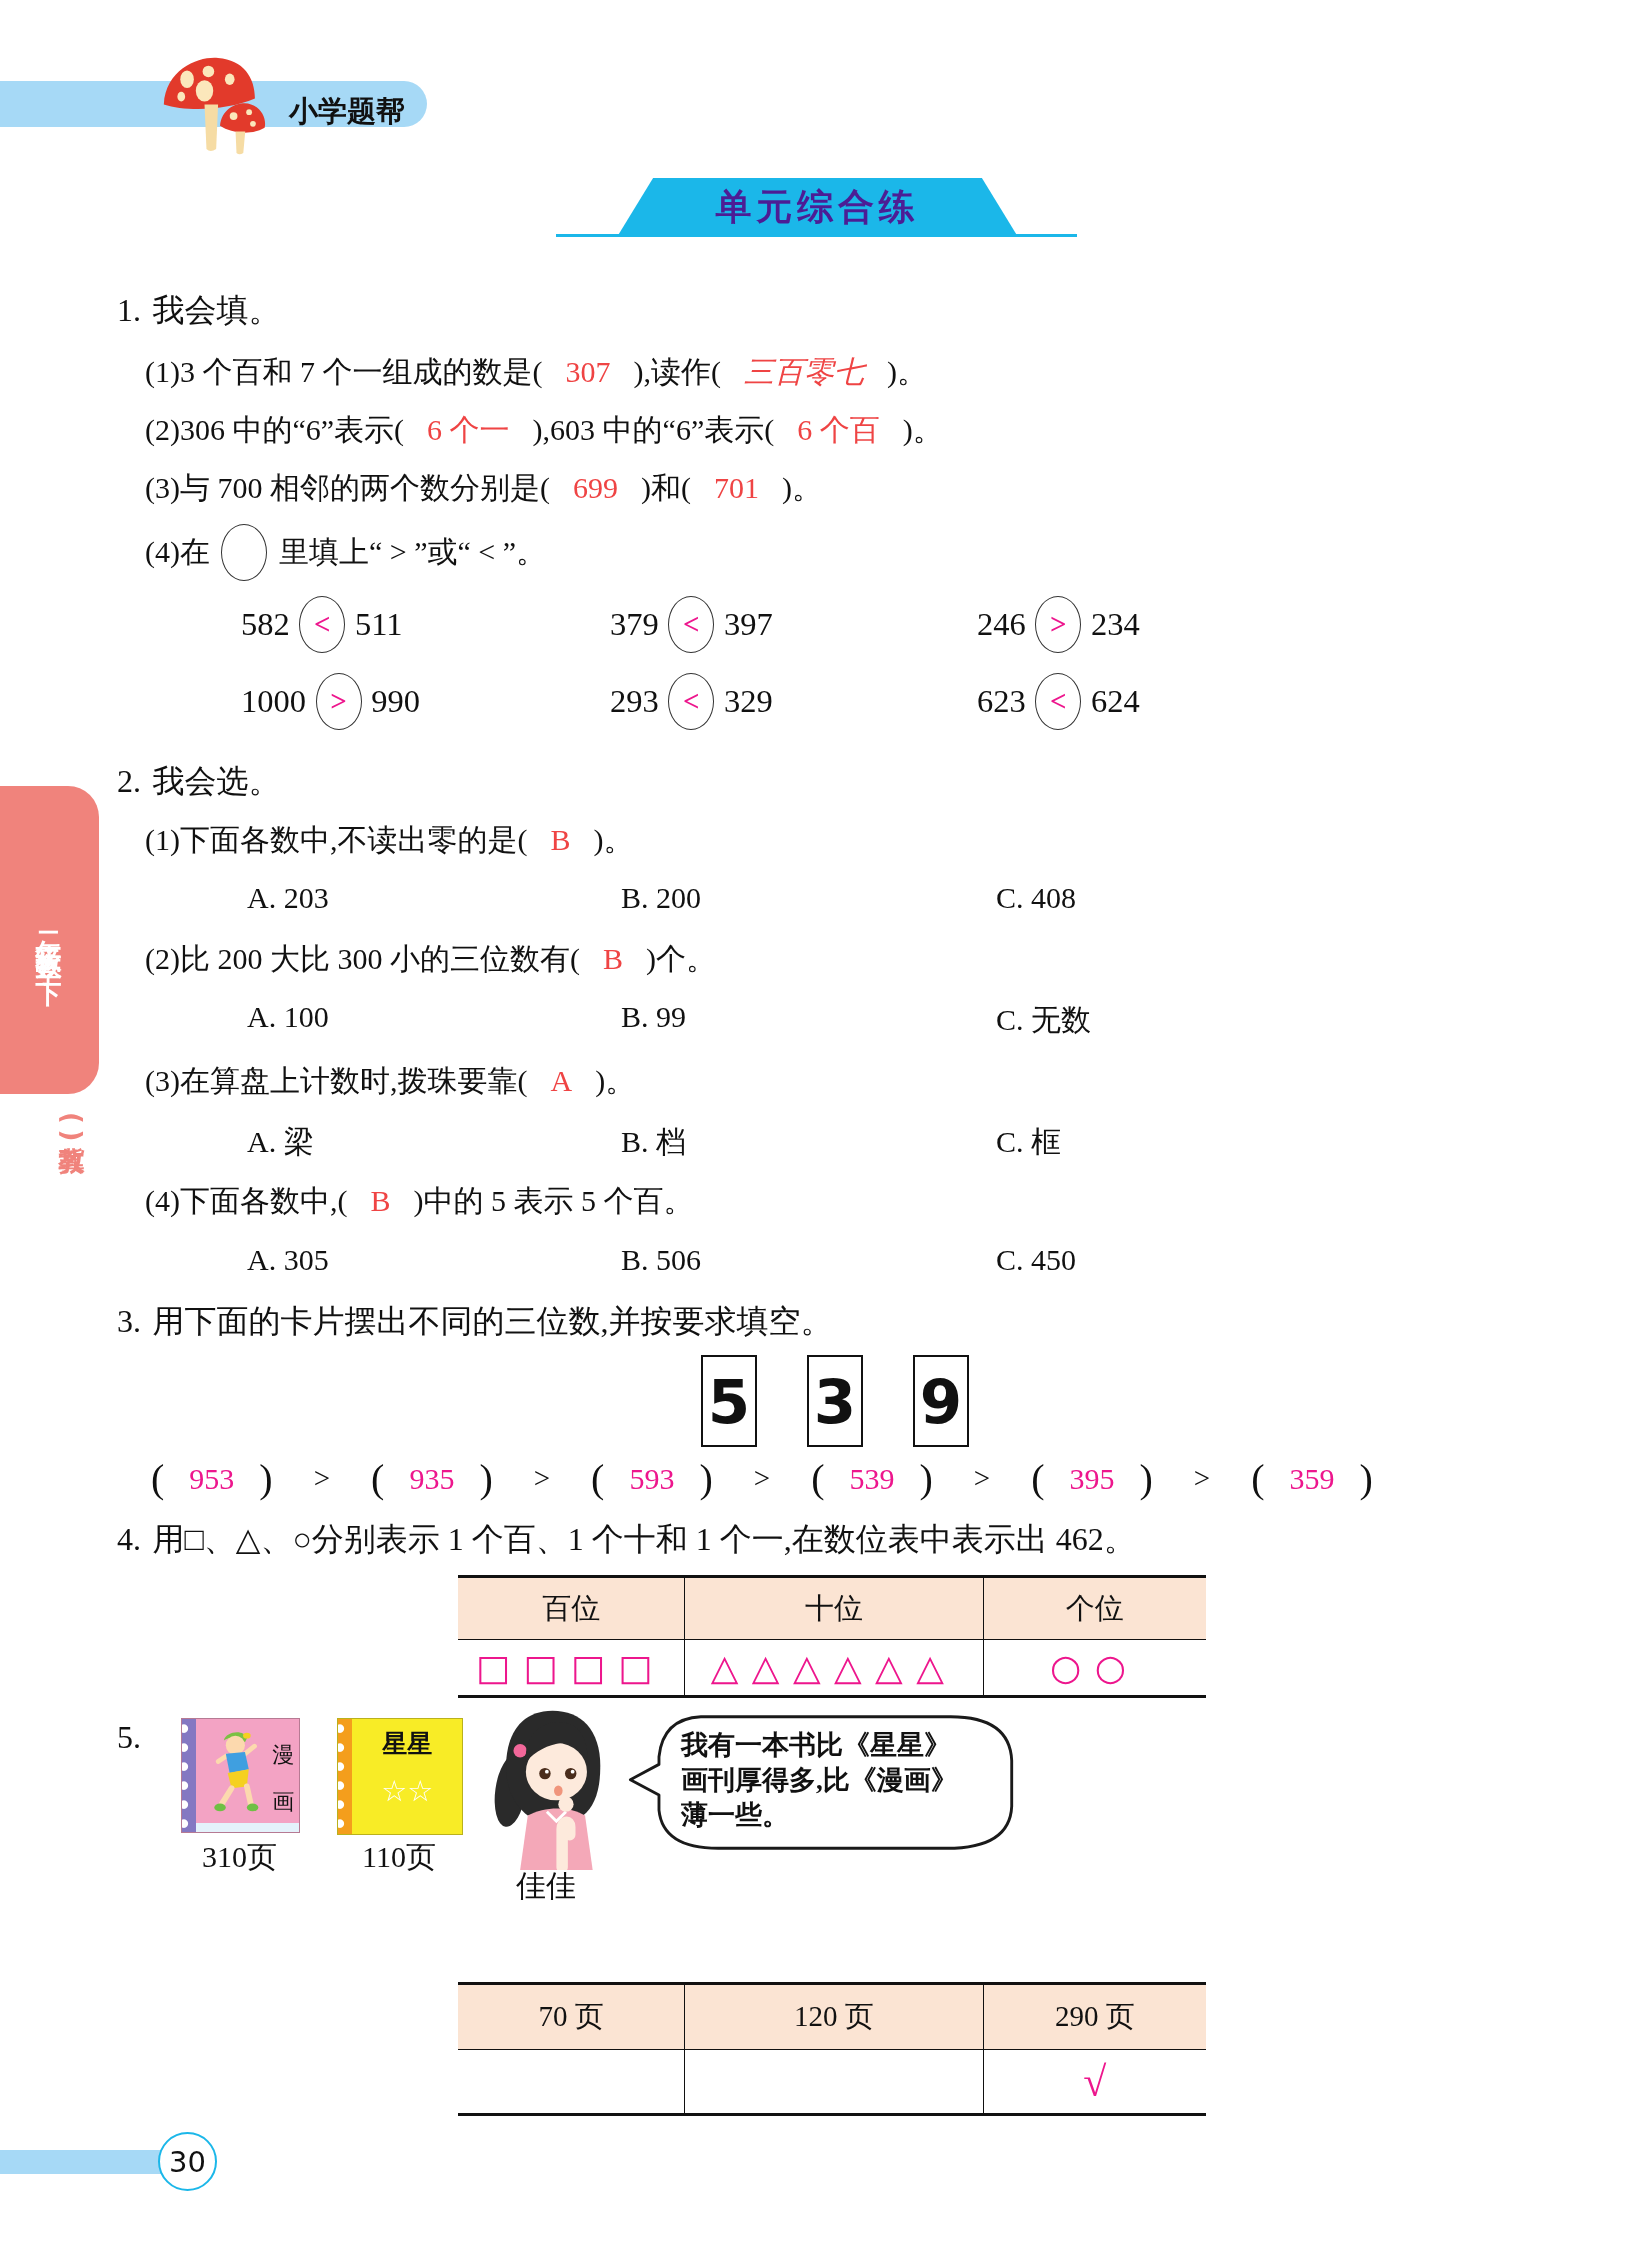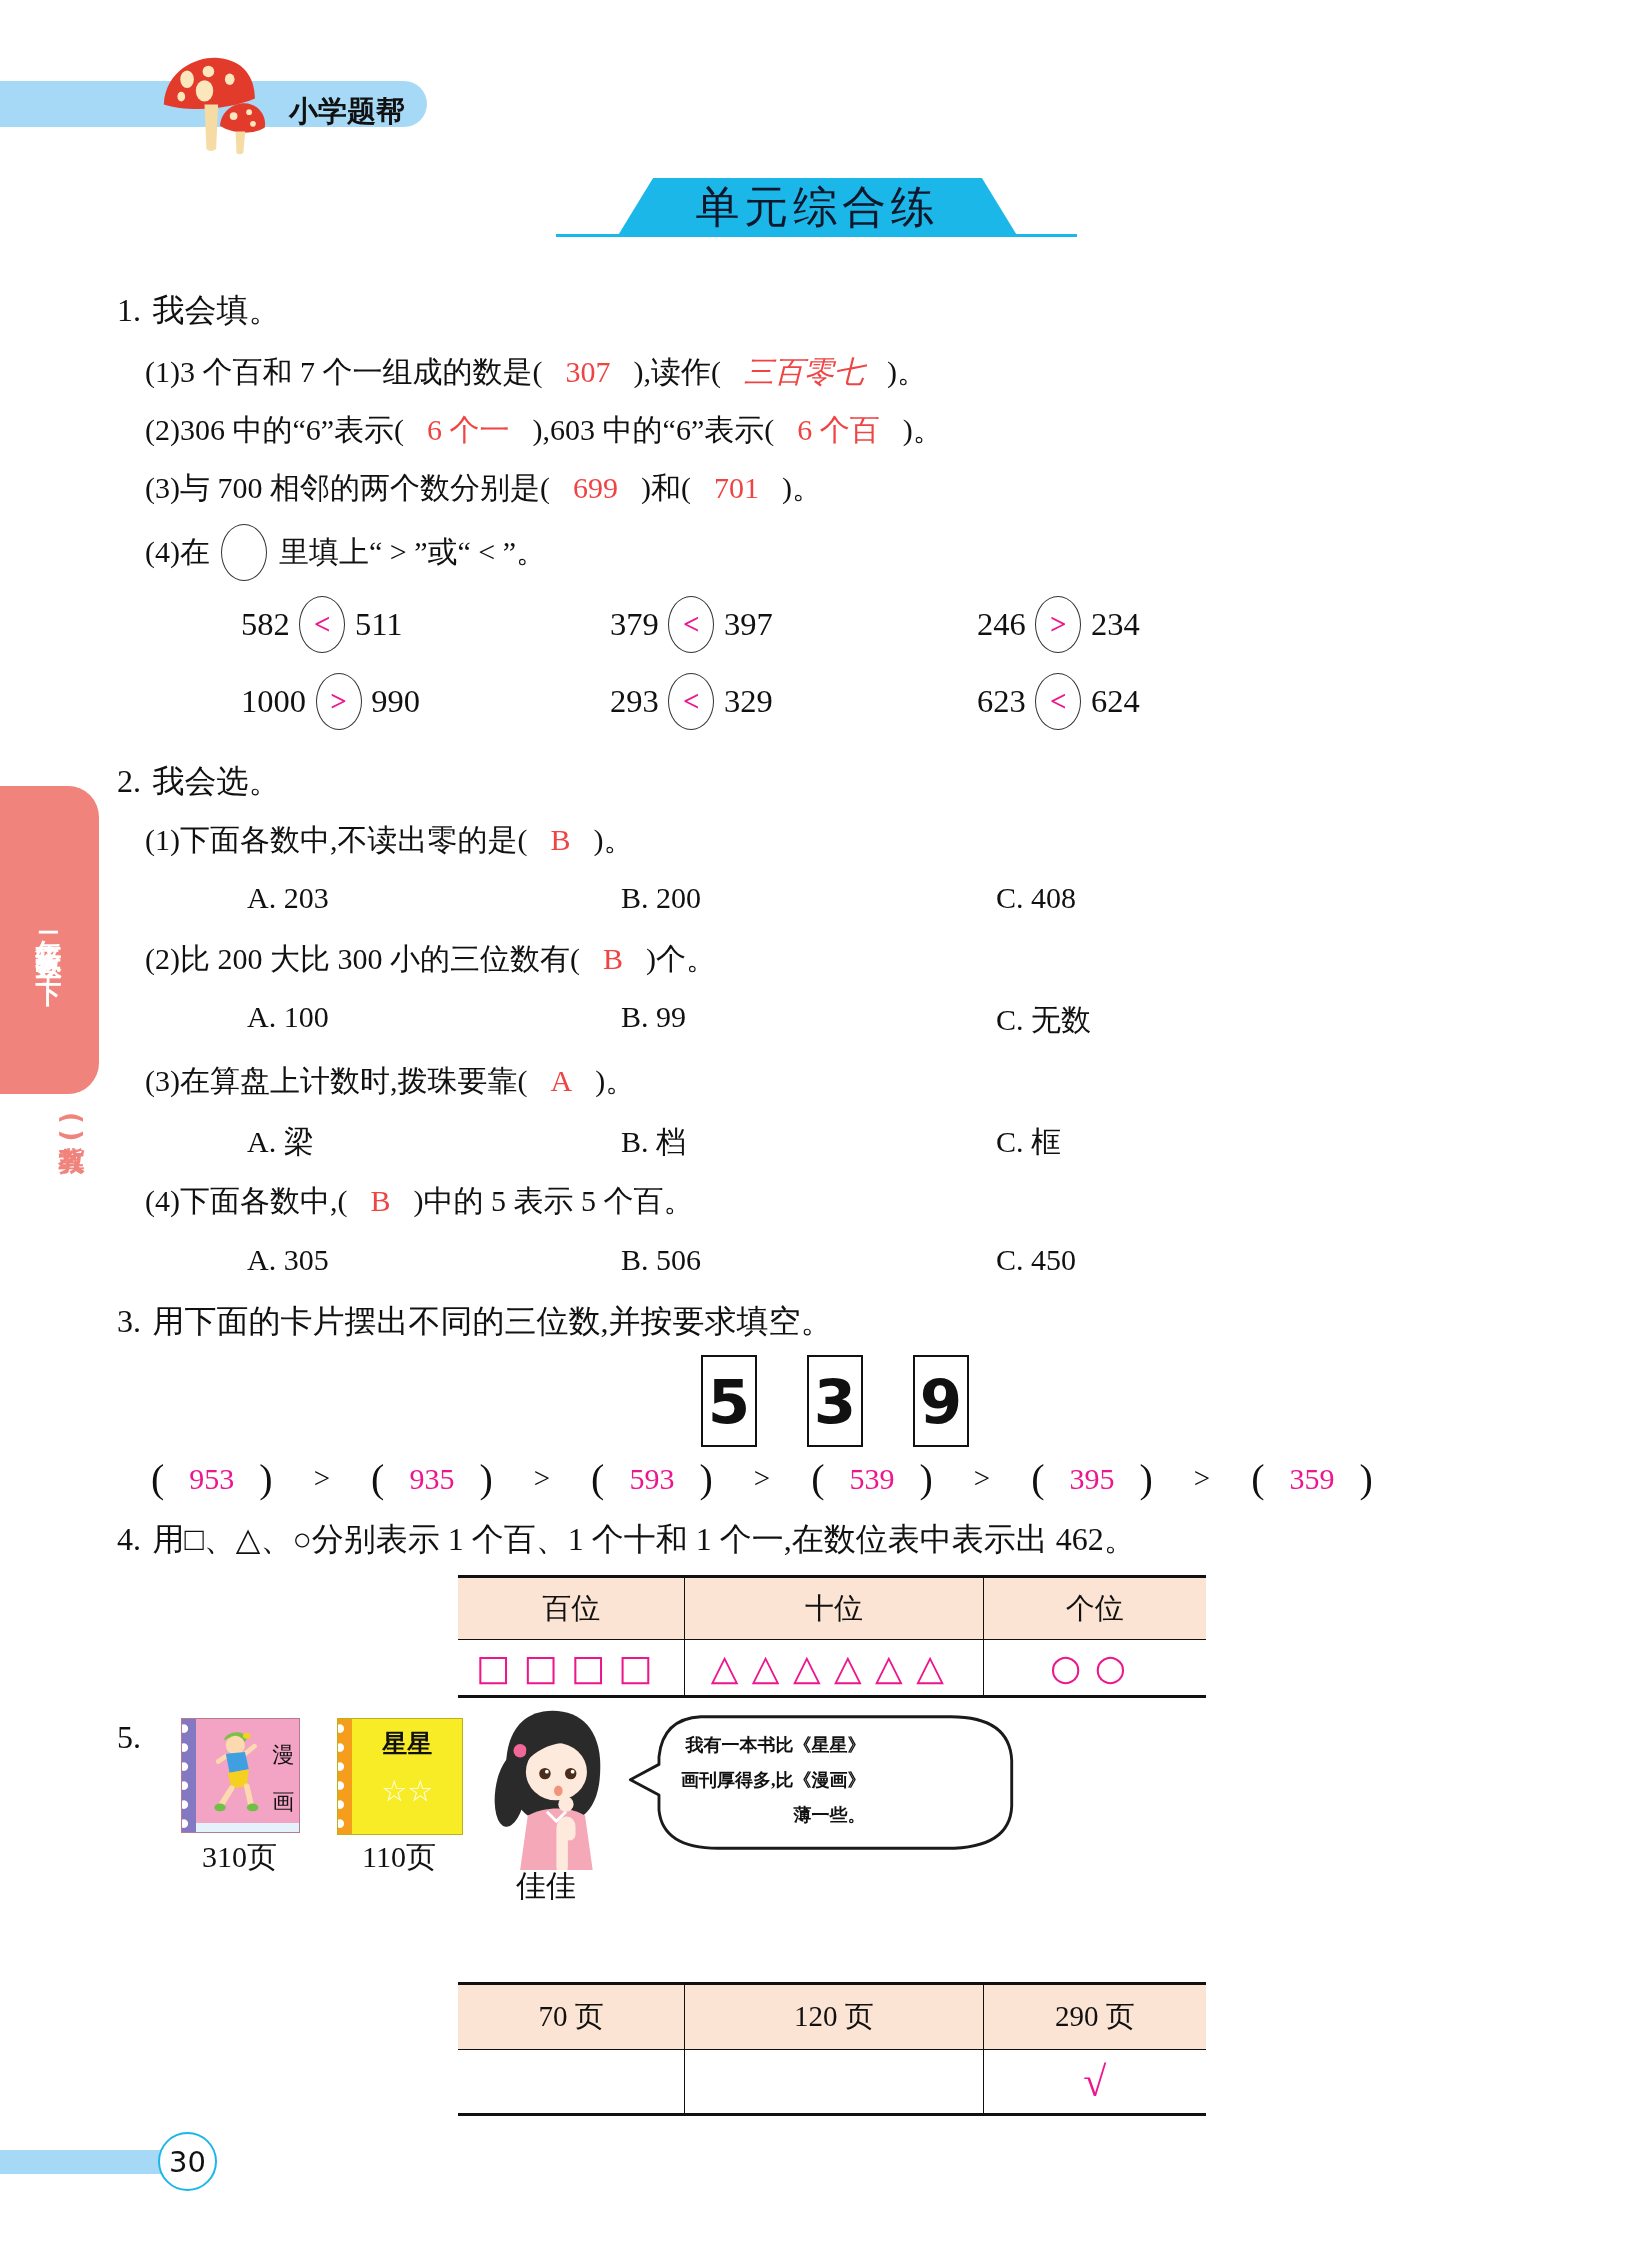--- a/index.html
+++ b/index.html
@@ -13,21 +13,21 @@
   .hand{font-style:italic;font-weight:400;}
   
   .top-bar{position:absolute;left:0;top:81px;width:427px;height:46px;background:#a6d9f6;
            border-radius:0 23px 23px 0;}
   .mushrooms{position:absolute;left:158px;top:50px;width:126px;height:105px;}
   .brand{position:absolute;left:289px;top:92px;font-size:29px;font-weight:600;
          font-family:"DejaVu Sans",sans-serif;}
   
   .banner{position:absolute;left:617px;top:178px;width:401px;height:59px;background:#1bb7e9;
           clip-path:polygon(0 100%,9% 0,91% 0,100% 100%);display:flex;align-items:center;justify-content:center;}
-  .banner-text{color:#0f172a;font-size:44px;font-weight:400;letter-spacing:4.8px;
+  .banner-text{color:#4c1d95;font-size:36px;font-weight:700;letter-spacing:4.8px;
                font-family:"DejaVu Sans",sans-serif;}
   .banner-line{position:absolute;left:556px;top:234px;width:521px;height:2.9px;background:#1bb7e9;}
   
   .side-tab{position:absolute;left:0;top:786px;width:99px;height:308px;background:#f0837c;
             border-radius:0 31px 31px 0;display:flex;align-items:center;justify-content:center;}
   .vtext{writing-mode:vertical-rl;color:#fff;font-size:26px;font-weight:600;letter-spacing:6.7px;
          font-family:"DejaVu Sans",sans-serif;}
   .side-edition{position:absolute;left:55px;top:1112px;height:143px;display:flex;align-items:flex-start;}
   .vtext2{writing-mode:vertical-rl;color:#f0837c;font-size:26px;font-weight:700;letter-spacing:1.9px;
           font-family:"DejaVu Sans",sans-serif;}
@@ -67,21 +67,21 @@
         background-image:radial-gradient(circle at 1.9px 9.6px,#ffffff 3.8px,rgba(255,255,255,0) 4.8px);}
   .coil.purple{background-color:#8478c2;}
   .coil.orange{background-color:#f49e1c;}
   .book-edge{position:absolute;left:14.3px;right:0;bottom:0;height:8.6px;background:#e4f2fb;}
   .vchar{position:absolute;right:4.8px;font-size:22px;}
   .book2-title{position:absolute;left:14.3px;right:0;top:7.6px;text-align:center;font-size:25px;font-weight:600;}
   .book2-stars{position:absolute;left:14.3px;right:0;top:55px;text-align:center;font-size:29px;color:#fff;}
   .pages-label{position:absolute;font-size:30px;text-align:center;}
   .girl{position:absolute;left:478px;top:1703px;width:153px;height:167px;}
   .bubble{position:absolute;left:626px;top:1711px;width:392px;height:143px;}
-  .bubble-text{position:absolute;left:55px;top:17px;font-size:18px;line-height:35px;font-weight:600;text-align:right;}
+  .bubble-text{position:absolute;left:55px;top:17px;font-size:27px;line-height:35px;font-weight:600;}
   
   .footer-bar{position:absolute;left:0;top:2150px;width:164px;height:24px;background:#a6d9f6;}
   .page-circle{position:absolute;left:158px;top:2132px;width:55px;height:55px;background:#fff;
                border:2.9px solid #1bb7e9;border-radius:50%;display:flex;align-items:center;justify-content:center;
                font-size:29px;font-family:"DejaVu Sans",sans-serif;}
 </style>
 </head>
 <body>
 
 <div class="page">

